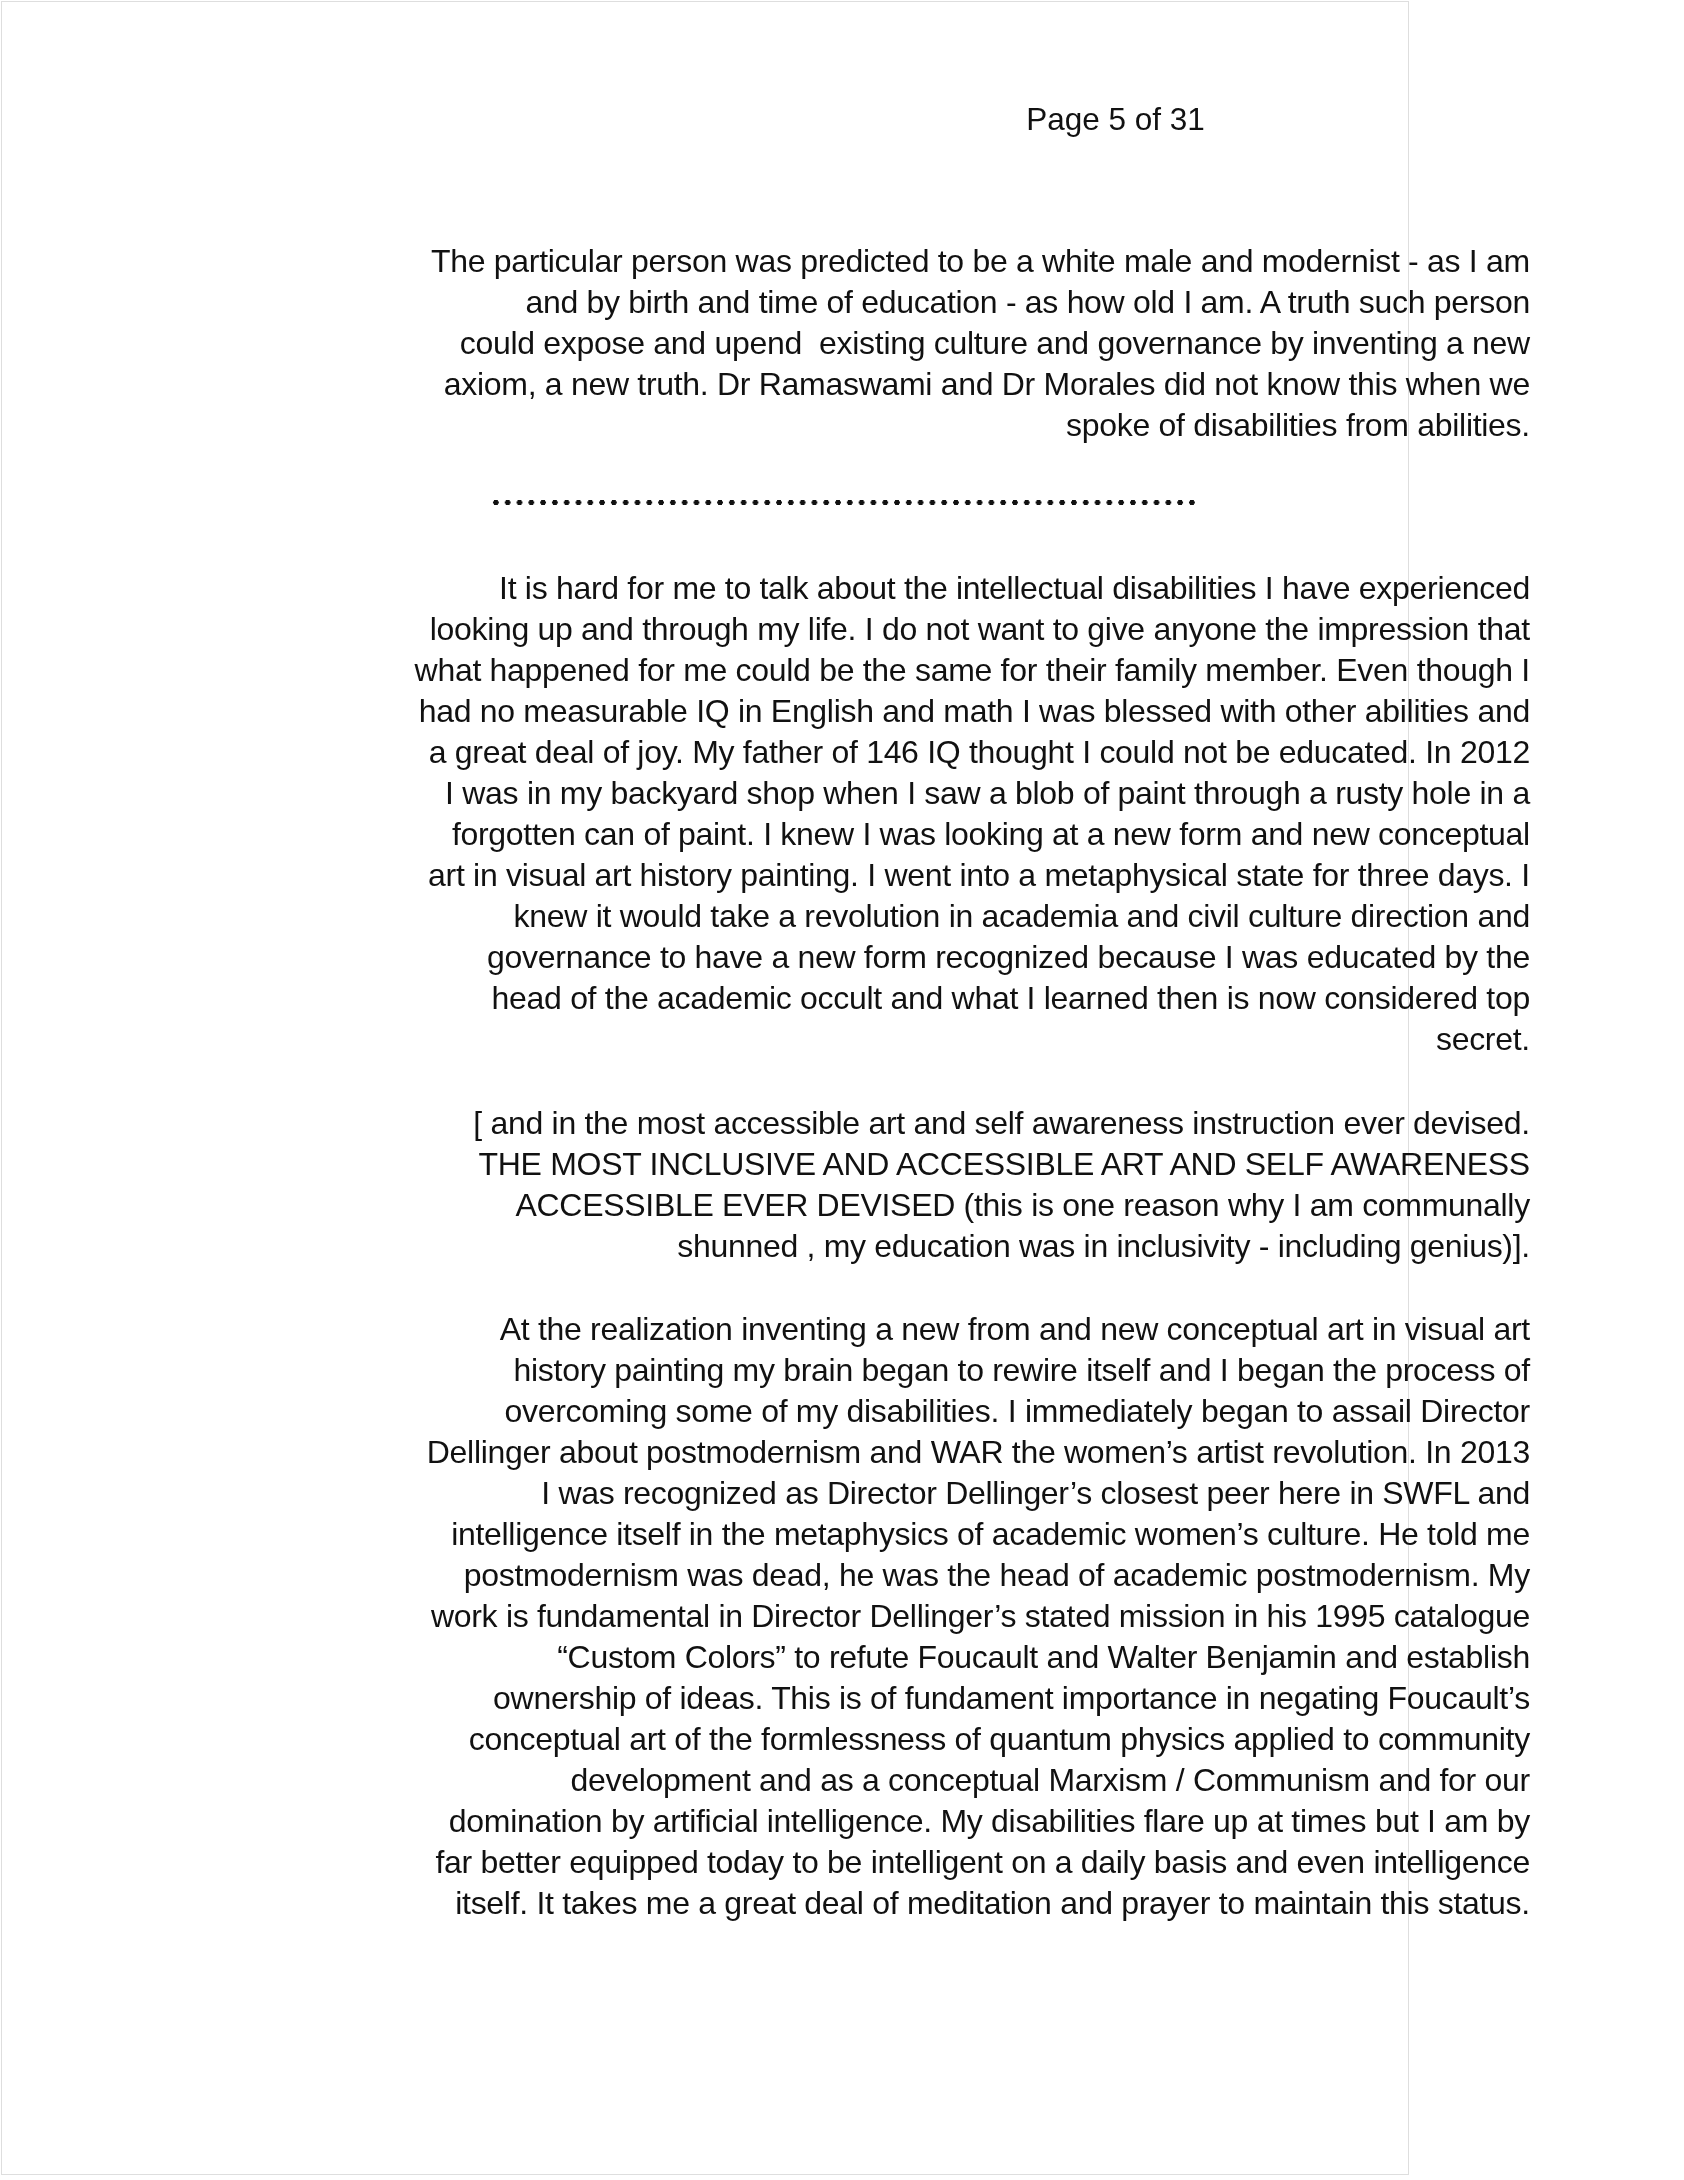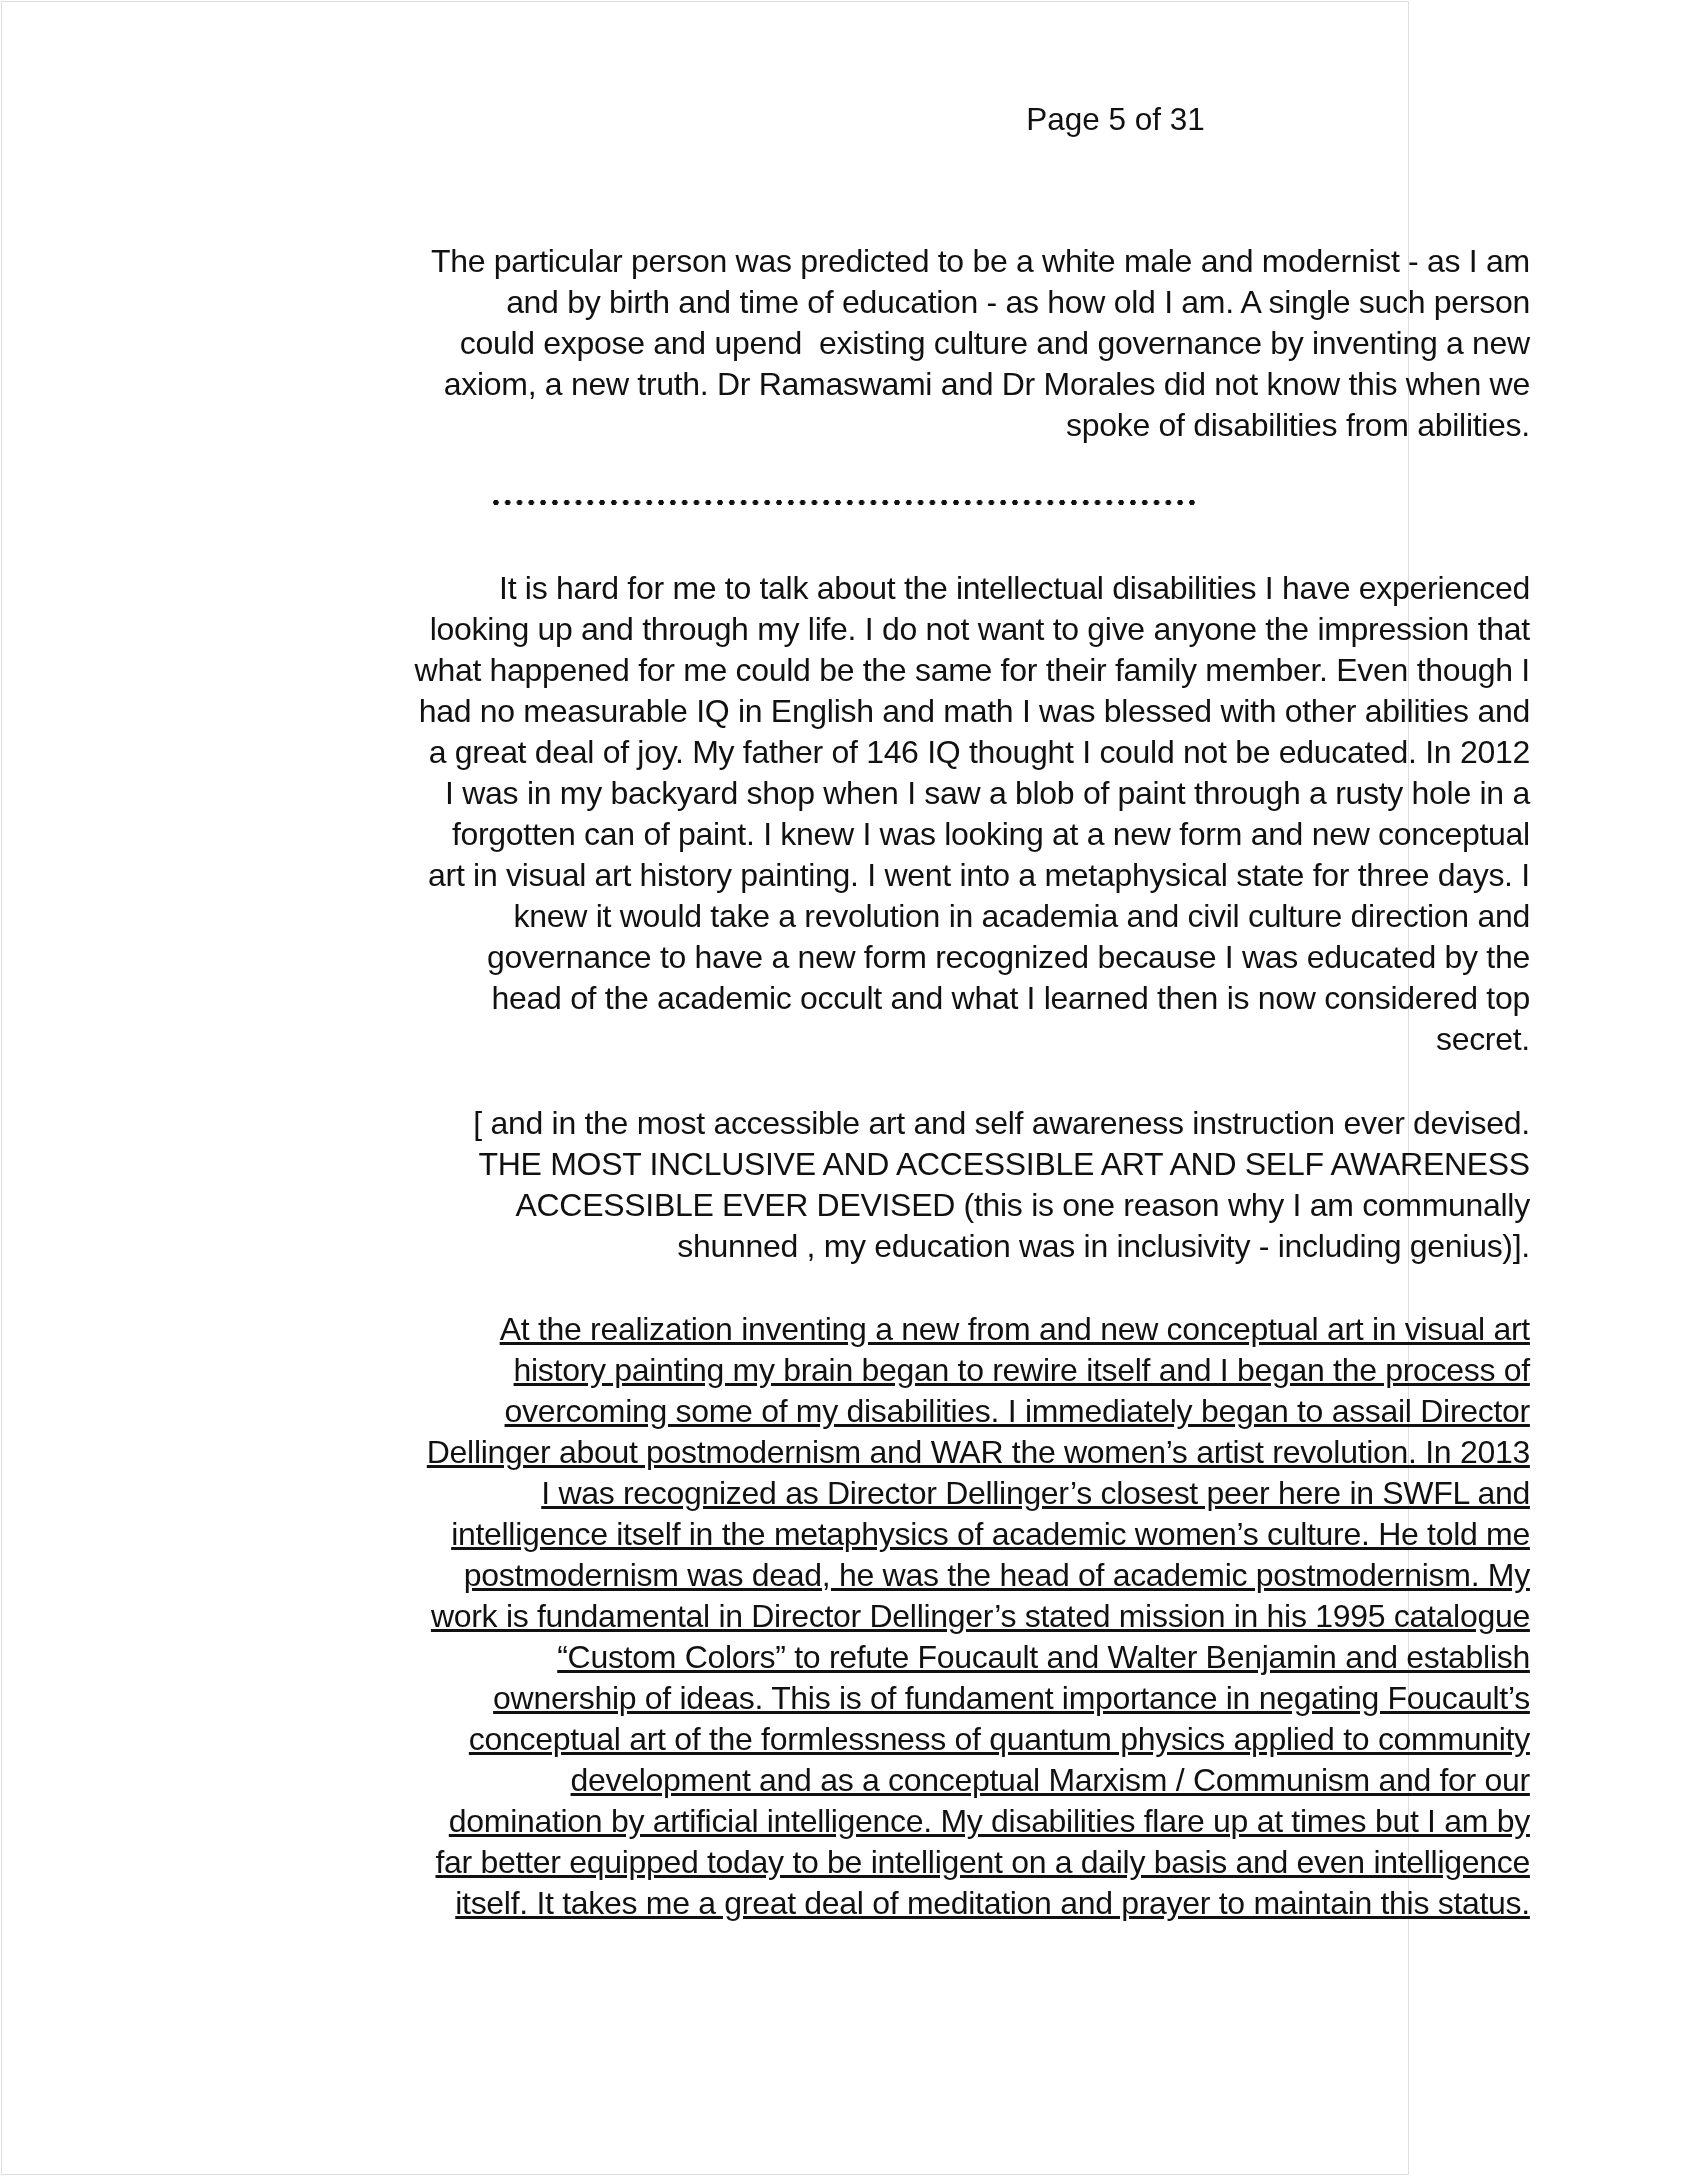--- a/index.html
+++ b/index.html
@@ -61,21 +61,21 @@
     }
   </style>
 </head>
 <body>
 
 <div class="page">
   <div class="page-number">Page 5 of 31</div>
 
   <div class="body-text" style="top: 239px;">
       <span class="line"> The particular person was predicted to be a white male and modernist - as I am</span>
-      <span class="line">and by birth and time of education - as how old I am. A single such person</span>
+      <span class="line">and by birth and time of education - as how old I am. A truth such person</span>
       <span class="line">could expose and upend  existing culture and governance by inventing a new</span>
       <span class="line">axiom, a new truth. Dr Ramaswami and Dr Morales did not know this when we</span>
       <span class="line">spoke of disabilities from abilities.</span>
     </div>
 
   <div class="separator"></div>
 
   <div class="body-text" style="top: 566px;">
       <span class="line">It is hard for me to talk about the intellectual disabilities I have experienced</span>
       <span class="line">looking up and through my life. I do not want to give anyone the impression that</span>
@@ -91,21 +91,21 @@
       <span class="line">secret.</span>
     </div>
 
   <div class="body-text" style="top: 1101px;">
       <span class="line">[ and in the most accessible art and self awareness instruction ever devised.</span>
       <span class="line">THE MOST INCLUSIVE AND ACCESSIBLE ART AND SELF AWARENESS</span>
       <span class="line">ACCESSIBLE EVER DEVISED (this is one reason why I am communally</span>
       <span class="line">shunned , my education was in inclusivity - including genius)].</span>
     </div>
 
-  <div class="body-text" style="top: 1307px; text-decoration: underline;">
+  <div class="body-text" style="top: 1307px;">
       <span class="line">At the realization inventing a new from and new conceptual art in visual art</span>
       <span class="line">history painting my brain began to rewire itself and I began the process of</span>
       <span class="line">overcoming some of my disabilities. I immediately began to assail Director</span>
       <span class="line">Dellinger about postmodernism and WAR the women’s artist revolution. In 2013</span>
       <span class="line">I was recognized as Director Dellinger’s closest peer here in SWFL and</span>
       <span class="line">intelligence itself in the metaphysics of academic women’s culture. He told me</span>
       <span class="line">postmodernism was dead, he was the head of academic postmodernism. My</span>
       <span class="line">work is fundamental in Director Dellinger’s stated mission in his 1995 catalogue</span>
       <span class="line">“Custom Colors” to refute Foucault and Walter Benjamin and establish</span>
       <span class="line">ownership of ideas. This is of fundament importance in negating Foucault’s</span>

